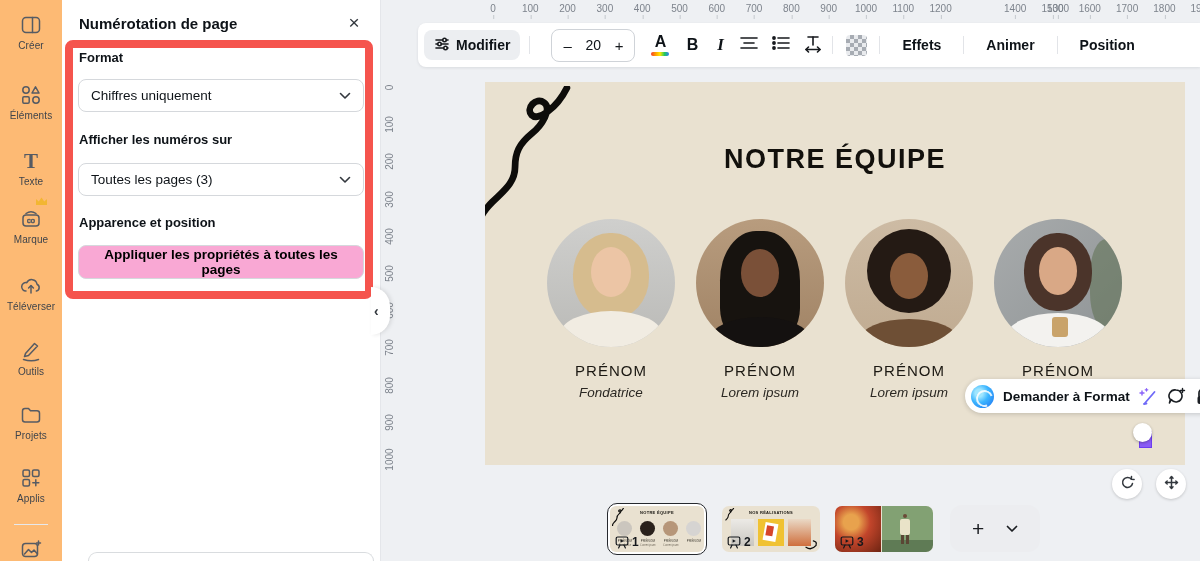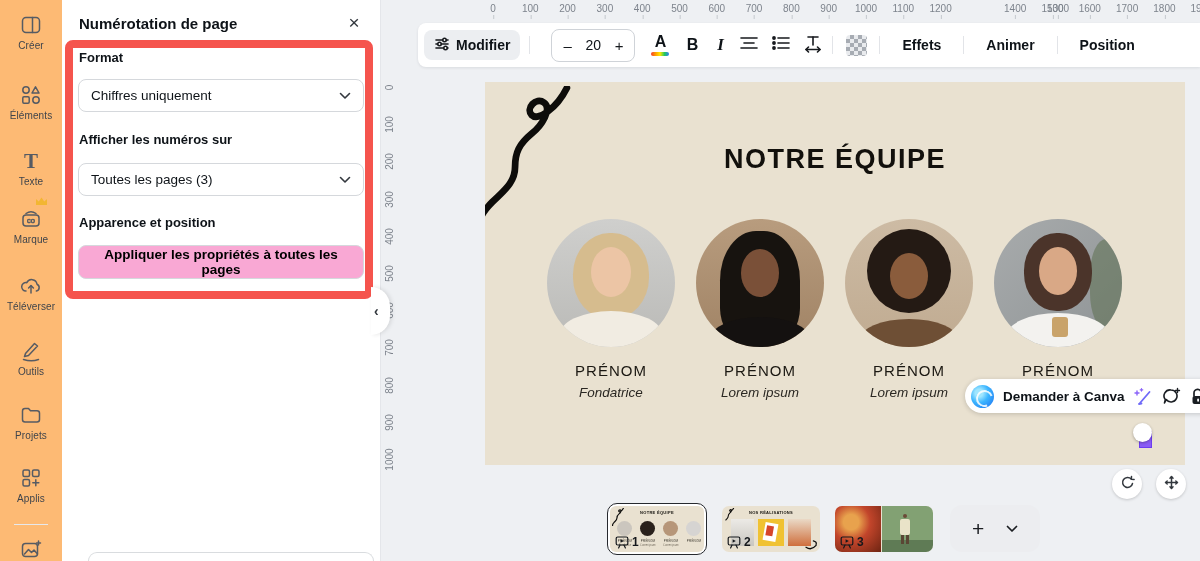--- a/index.html
+++ b/index.html
@@ -396,21 +396,21 @@
           <div class="body" style="bottom:-14px;left:12px;width:104px;height:48px;border-radius:50% 50% 0 0;background:#f3f2ef"></div>
           <div class="extra" style="bottom:10px;left:58px;width:16px;height:20px;border-radius:3px;background:#c9a36a"></div>
         </div>
         <div class="m-name">PRÉNOM</div>
         <div class="m-role"></div>
       </div>
     </div>
 
     <div class="ask-pill">
       <span class="ai-orb"></span>
-      <span class="ask-label">Demander à Canva</span>
+      <span class="ask-label">Demander à Format</span>
       <span class="mini">
         <svg width="19" height="19" viewBox="0 0 19 19" fill="none" stroke="#6f6af8" stroke-width="1.8" stroke-linecap="round">
           <line x1="6" y1="16" x2="15.5" y2="5"></line>
             <line x1="5" y1="17" x2="7.5" y2="16.5"></line>
           <path d="M3 4 v4 M1 6 h4" stroke="#8a63f9" stroke-width="1.4"></path>
             <path d="M7.5 1.5 v2.6 M6.2 2.8 h2.6" stroke="#8a63f9" stroke-width="1.2"></path>
         </svg>
       </span>
       <span class="mini">
         <svg width="19" height="18" viewBox="0 0 19 18" fill="none" stroke="#1a1e23" stroke-width="1.6" stroke-linecap="round" stroke-linejoin="round">

